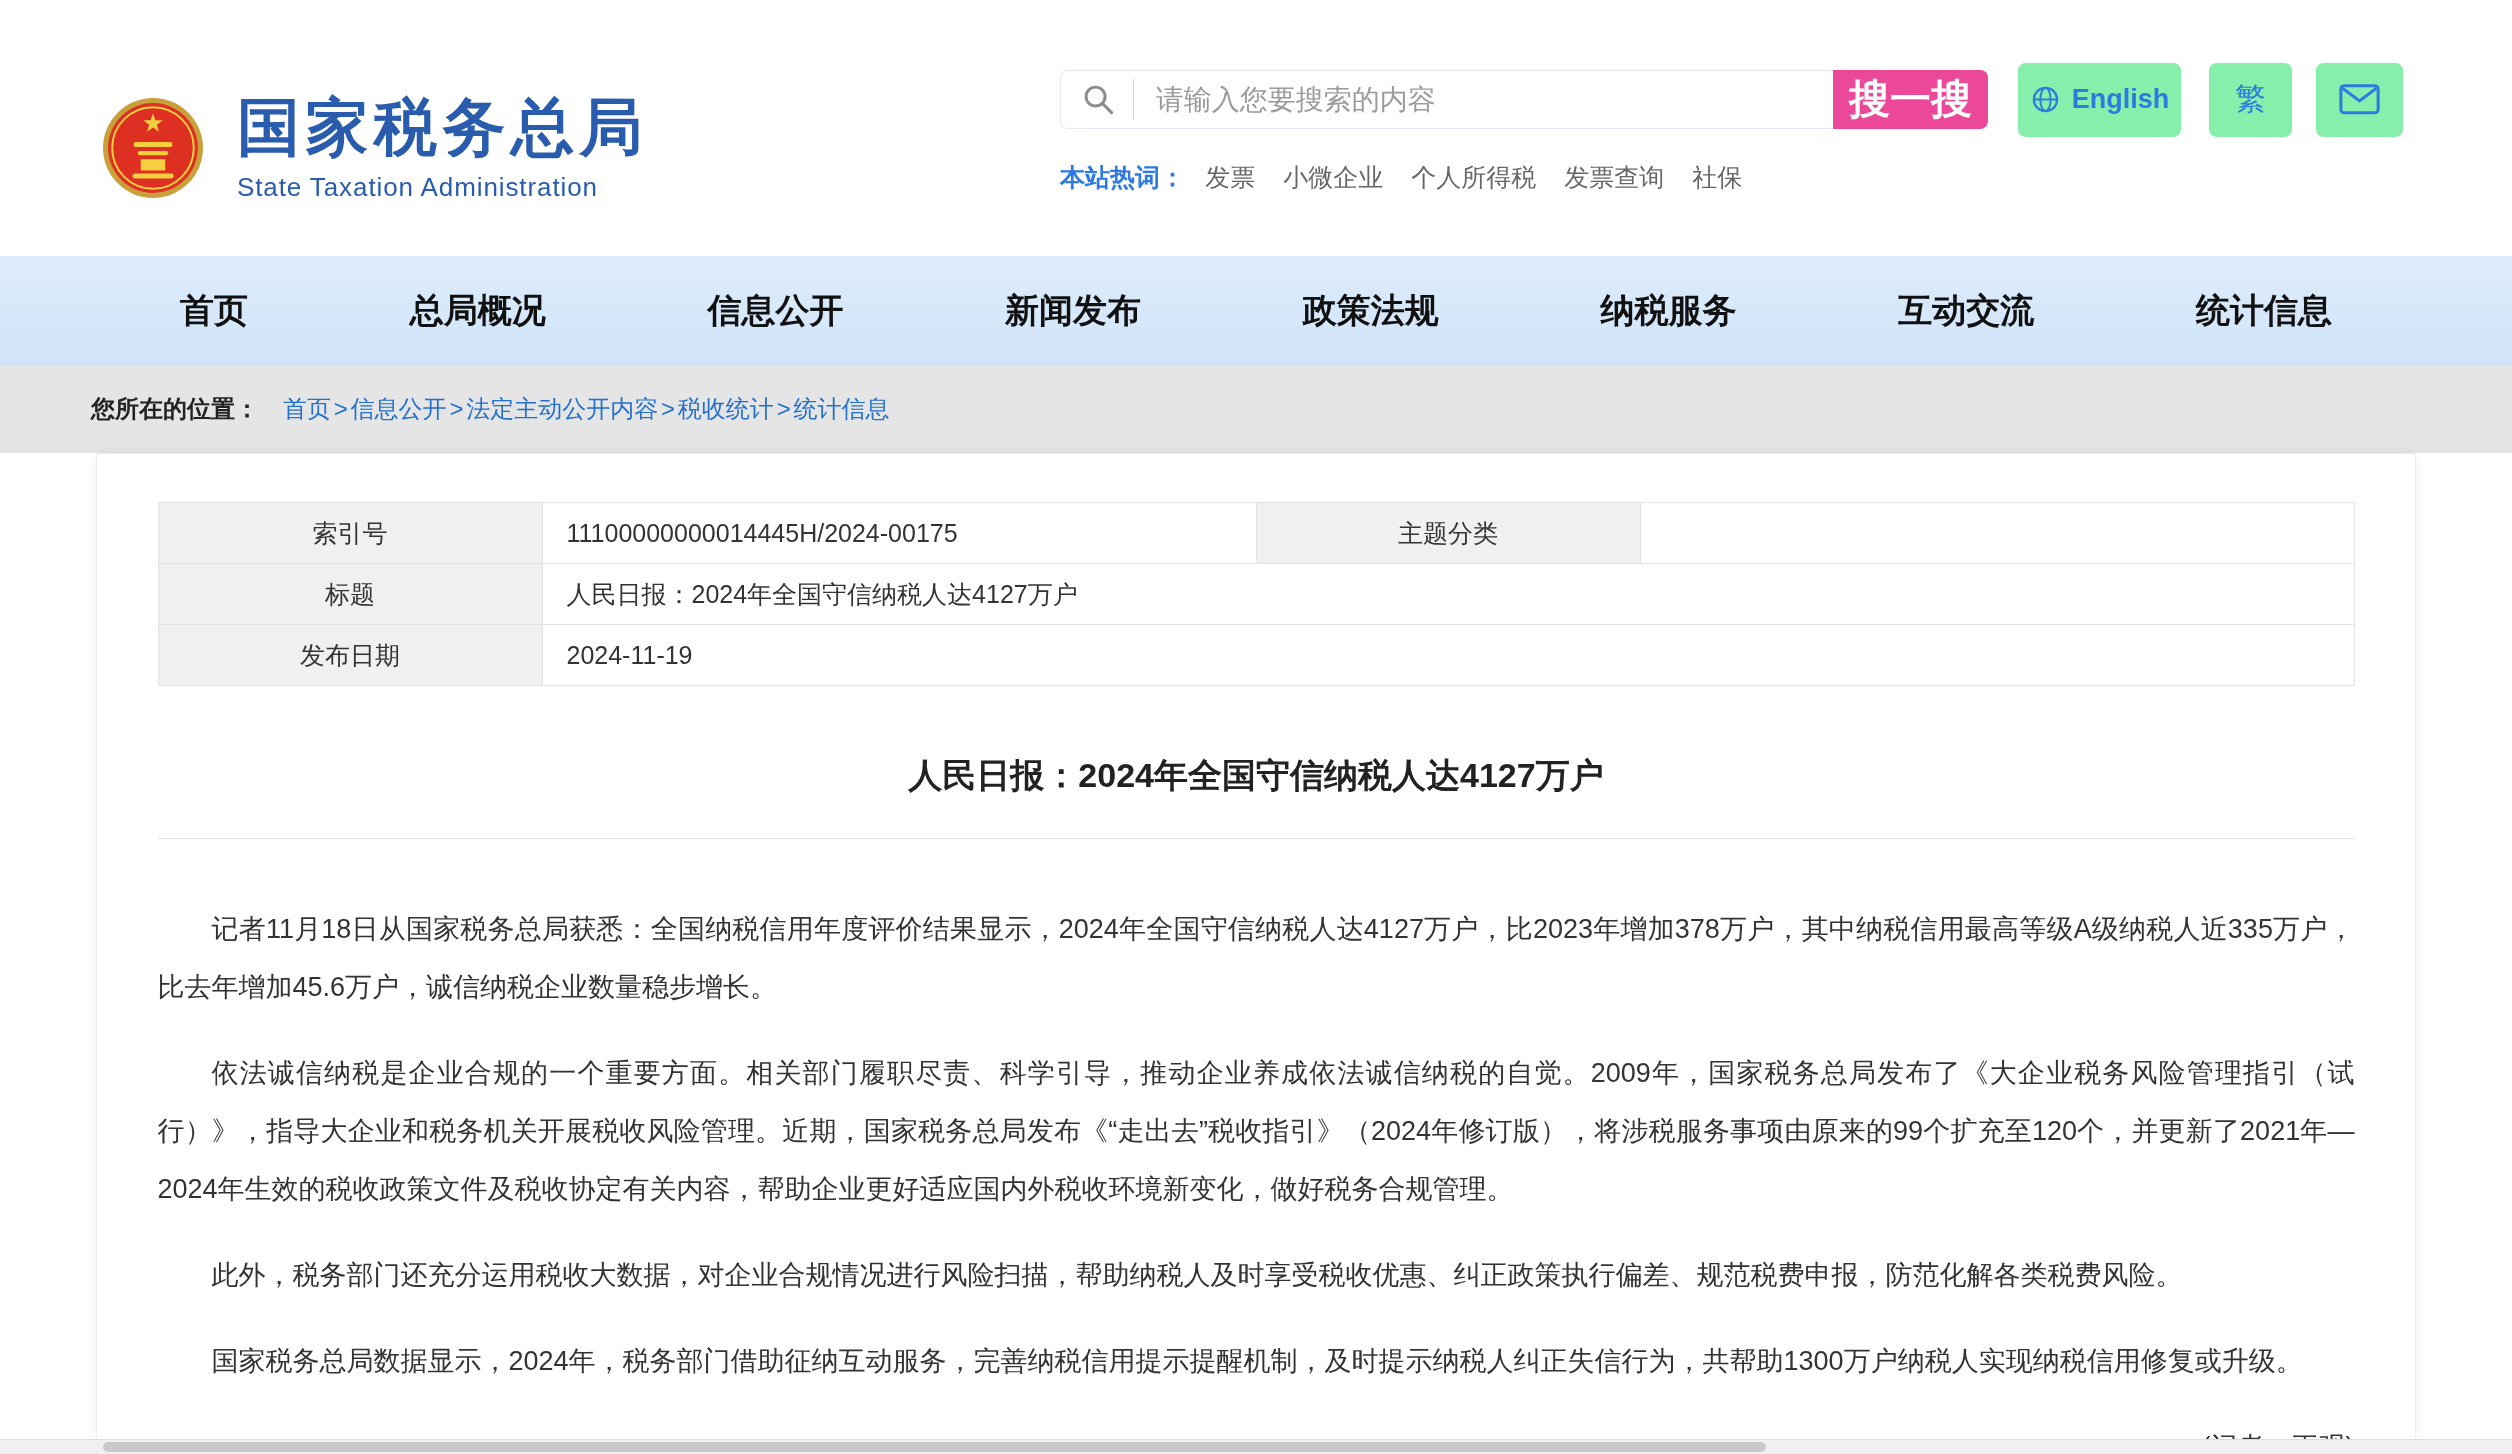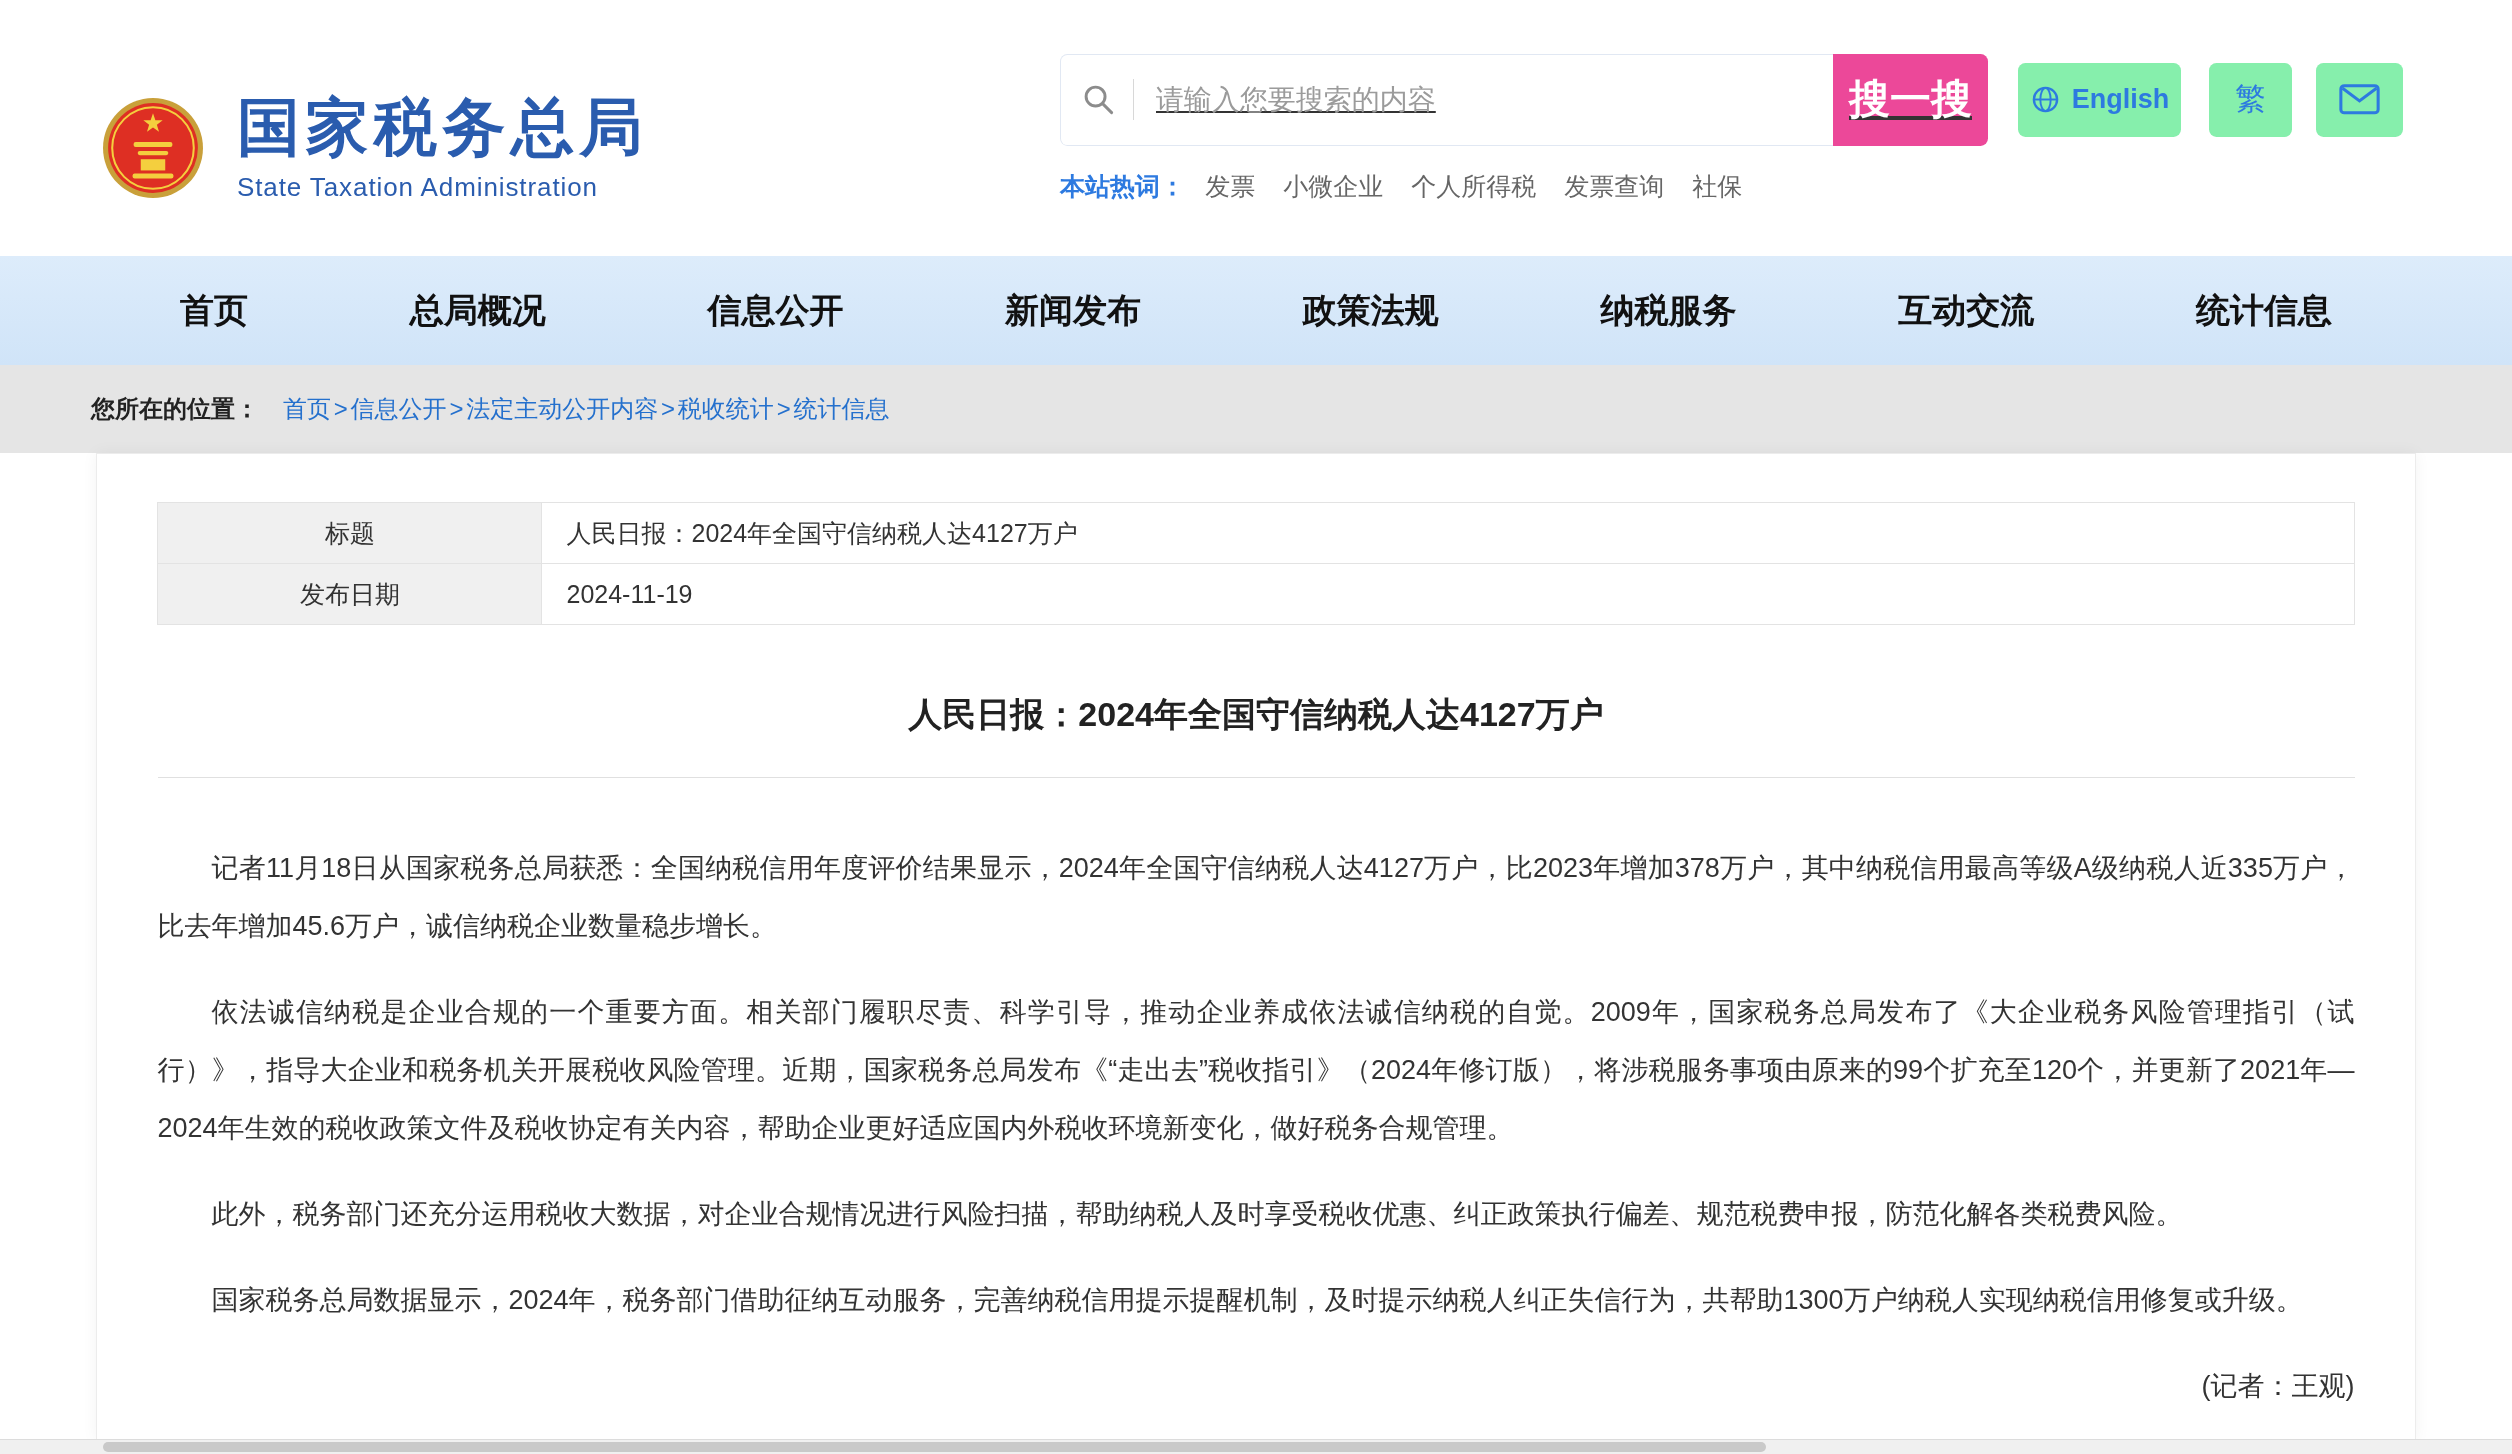--- a/index.html
+++ b/index.html
@@ -32,21 +32,21 @@
   }
   .brand-sub {
     font-size:26px;
     color:#2a5cae;
     margin-top:9.2px;
     letter-spacing:0.9px;
   }
 
   .header-right { display:flex; flex-direction:column; }
   .top-row { display:flex; align-items:center; }
-  .search-box { display:flex; align-items:stretch; height:92px;text-decoration:underline; }
+  .search-box { display:flex; align-items:stretch; height:59px; }
   .search-input-wrap {
     width:773px;
     border:1.8px solid #e1e8f3;
     border-right:none;
     border-radius:7.4px 0 0 7.4px;
     display:flex;
     align-items:center;
     padding:0 20.3px;
     background:#fff;
   }
@@ -289,20 +289,26 @@
 <main class="card">
 
   <table class="meta-table">
     <colgroup>
       <col class="col-lbl">
         <col class="col-val">
         <col class="col-lbl">
         <col class="col-val">
     </colgroup>
     <tbody>
+        <tr>
+      <td class="lbl">索引号</td>
+      <td class="val">11100000000014445H/2024-00175</td>
+      <td class="lbl">主题分类</td>
+      <td class="val"></td>
+    </tr>
     <tr>
       <td class="lbl">标题</td>
       <td class="val" colspan="3">人民日报：2024年全国守信纳税人达4127万户</td>
     </tr>
     <tr>
       <td class="lbl">发布日期</td>
       <td class="val" colspan="3">2024-11-19</td>
     </tr>
   </tbody>
     </table>

